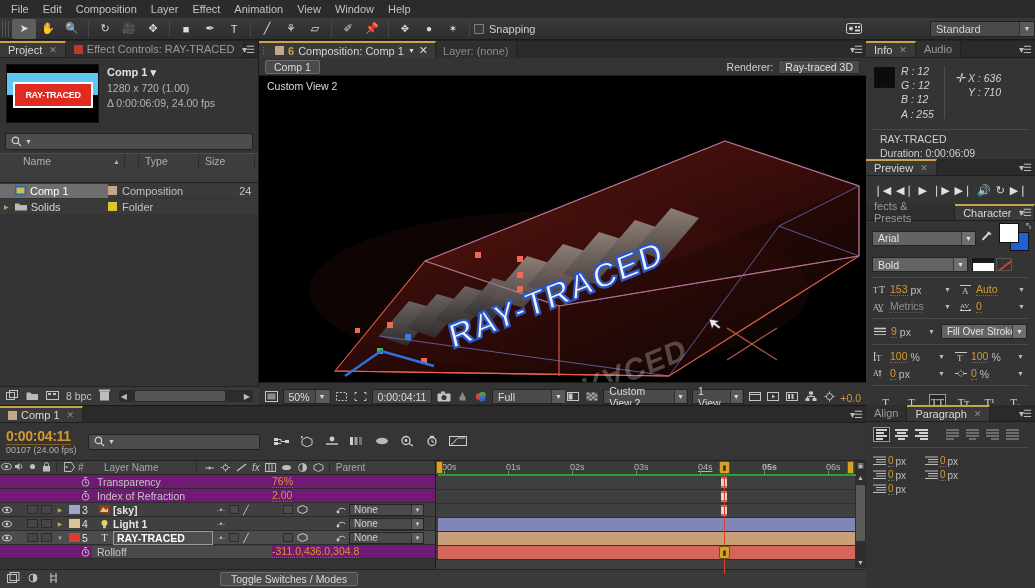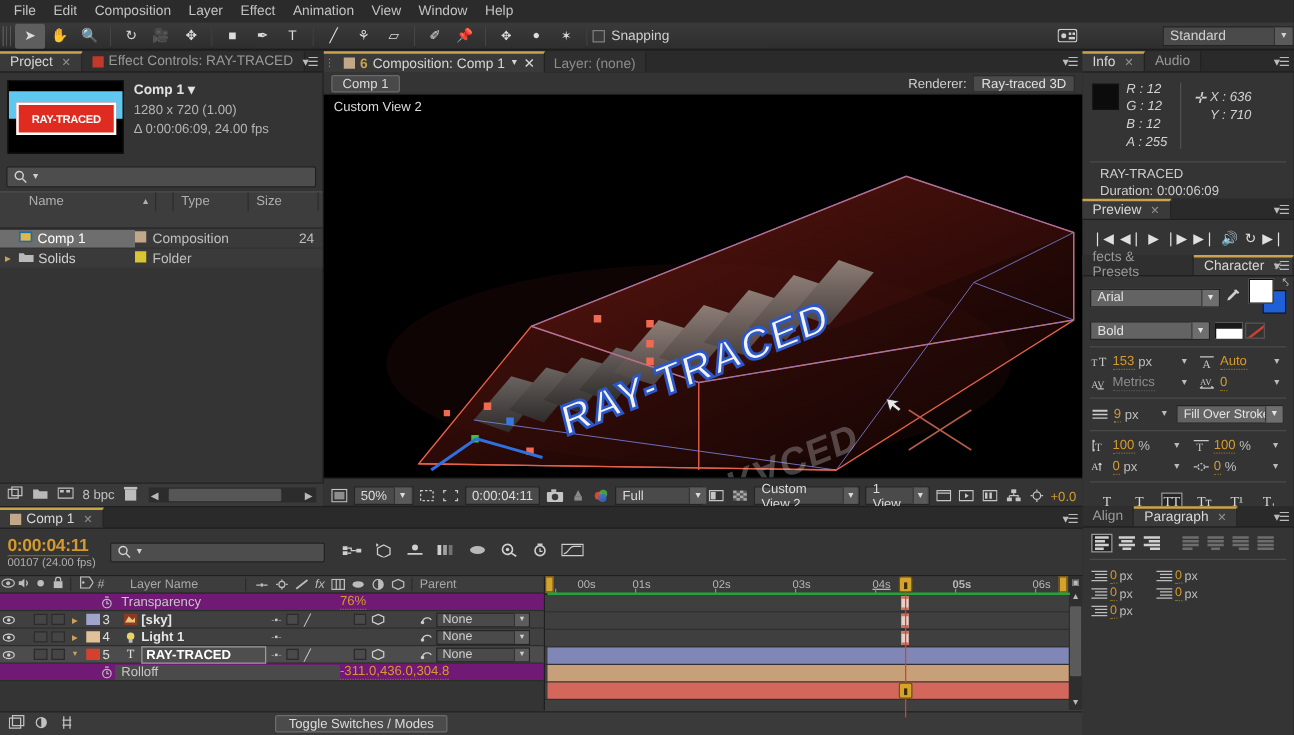--- a/index.html
+++ b/index.html
@@ -1106,20 +1106,32 @@
               <span style="width:13px;display:flex;justify-content:center">
                 <svg width="9" height="10" viewBox="0 0 9 10">
                   <circle cx="4.5" cy="5.8" r="3.4" fill="none" stroke="#b8b8b8"></circle>
                   <path d="M4.5 3.6v2.2h1.6" stroke="#b8b8b8" fill="none"></path>
                   <path d="M3 0.6h3" stroke="#b8b8b8" stroke-width="1.2"></path>
                 </svg>
               </span>
               <span class="propname" style="width:180px;padding-left:5px">Transparency</span>
               <span class="propval">76%</span>
             </div>
+            <div class="lrow prop">
+              <span style="width:79px"></span>
+              <span style="width:13px;display:flex;justify-content:center">
+                <svg width="9" height="10" viewBox="0 0 9 10">
+                  <circle cx="4.5" cy="5.8" r="3.4" fill="none" stroke="#b8b8b8"></circle>
+                  <path d="M4.5 3.6v2.2h1.6" stroke="#b8b8b8" fill="none"></path>
+                  <path d="M3 0.6h3" stroke="#b8b8b8" stroke-width="1.2"></path>
+                </svg>
+              </span>
+              <span class="propname" style="width:180px;padding-left:5px">Index of Refraction</span>
+              <span class="propval">2.00</span>
+            </div>
             <div class="lrow layer">
               <span class="eye">
                 <svg width="10" height="8" viewBox="0 0 10 8">
                   <ellipse cx="5" cy="4" rx="4.4" ry="2.8" fill="none" stroke="#cfcfcf"></ellipse>
                   <circle cx="5" cy="4" r="1.4" fill="#cfcfcf"></circle>
                 </svg>
               </span>
               <span style="width:13px"></span>
               <span style="width:13px;display:flex;justify-content:center">
                 <span style="width:11px;height:9px;border:1px solid #2b2b2b;background:#454545;display:inline-block"></span>
@@ -1246,21 +1258,21 @@
                 </svg>
               </span>
               <span class="propname" style="width:180px;padding-left:5px;background:#4a4a4a">Rolloff</span>
               <span class="propval">-311.0,436.0,304.8</span>
             </div>
           </div>
       </div>
 
       <div style="flex:1;position:relative;">
         <div class="ruler" id="rulerHost">
-            <span class="tick" style="left: 6px; margin-left: 20px;">00s</span>
+            <span class="tick" style="left: 6px;">00s</span>
             <span class="tmark" style="left: 8px;"></span>
             <span class="tick" style="left: 70px;">01s</span>
             <span class="tmark" style="left: 72px;"></span>
             <span class="tick" style="left: 134px;">02s</span>
             <span class="tmark" style="left: 136px;"></span>
             <span class="tick" style="left: 198px;">03s</span>
             <span class="tmark" style="left: 200px;"></span>
             <span class="tick" style="left: 262px; text-decoration: underline;">04s</span>
             <span class="tmark" style="left: 264px;"></span>
             <span class="tick" style="left: 326px; font-weight: bold;">05s</span>

